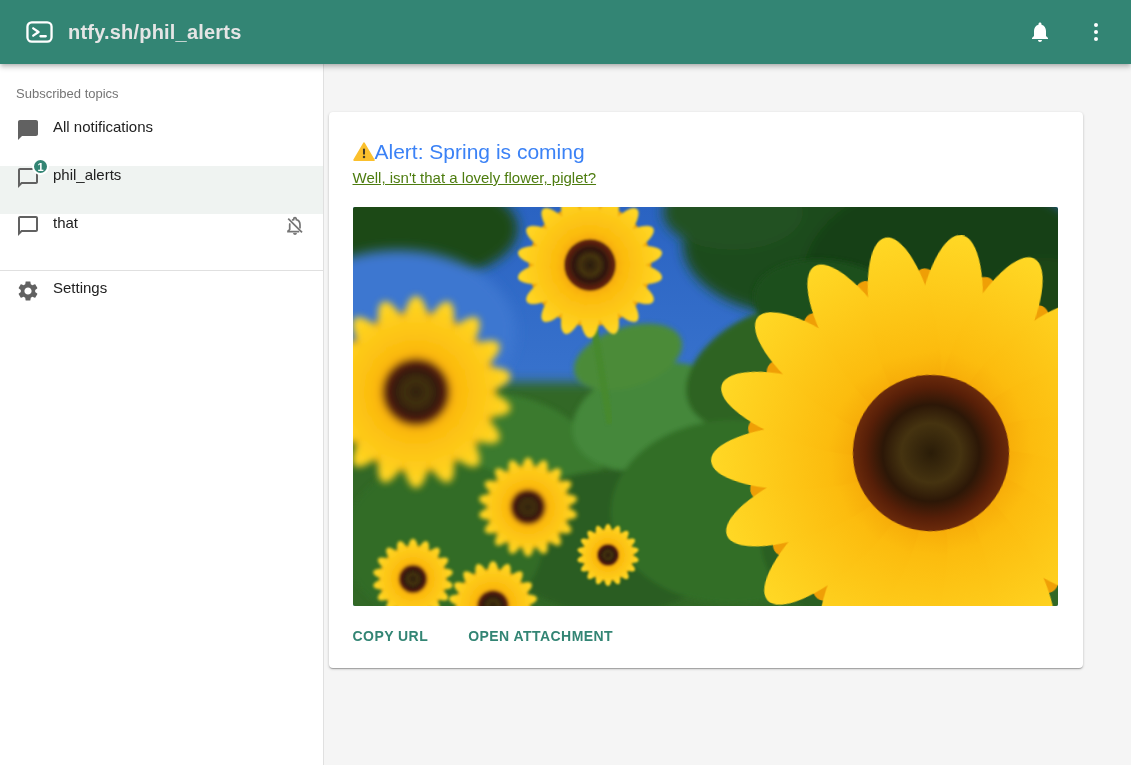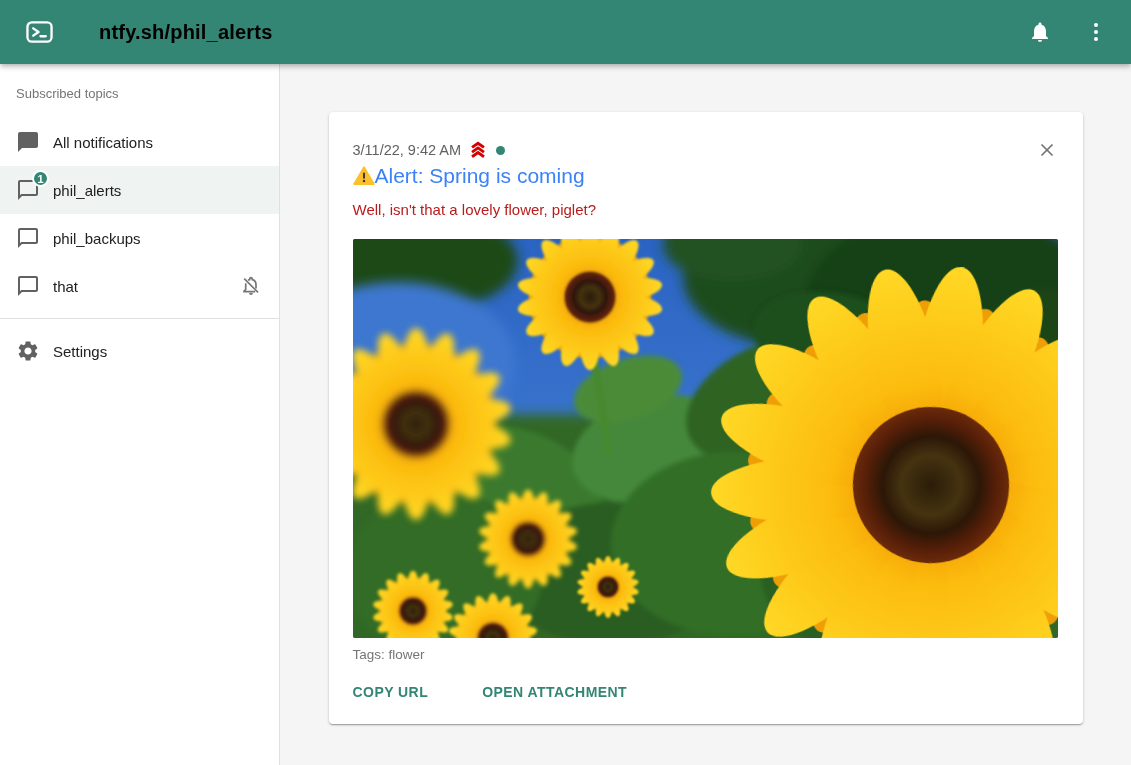--- a/index.html
+++ b/index.html
@@ -1,34 +1,34 @@
 <!DOCTYPE html>
 <html><head>
 <meta charset="utf-8">
 <style>
   * { box-sizing: border-box; margin: 0; padding: 0; }
   html,body { width:1131px; height:765px; overflow:hidden;
     font-family:"Liberation Sans", sans-serif; background:#f5f5f5; }
 
   
   .appbar { position:absolute; top:0; left:0; width:1131px; height:64px;
-    background:#338574; color:#000000; display:flex; align-items:center;
+    background:#338574; color:#e5e5e5; display:flex; align-items:center;
     padding:0 22px 0 26px; z-index:30;
-    box-shadow:0 2px 4px -1px rgba(0,0,0,.2),0 4px 5px 0 rgba(0,0,0,.14);gap:31px; }
+    box-shadow:0 2px 4px -1px rgba(0,0,0,.2),0 4px 5px 0 rgba(0,0,0,.14); }
   .appbar-logo { width:27px; height:24px; display:flex; }
   .appbar-title { font-size:20px; font-weight:700; margin-left:15px; letter-spacing:.2px; }
   .appbar-actions { margin-left:auto; display:flex; align-items:center; gap:30px; }
   .icon-btn { background:none; border:none; cursor:pointer; display:flex; align-items:center;
     justify-content:center; width:26px; height:26px; color:#fff; }
 
   
-  .sidebar { position:absolute; top:64px; left:0; width:280px; bottom:0;
+  .sidebar { position:absolute; top:64px; left:0; width:324px; bottom:0;
     background:#fff; border-right:1px solid #e0e0e0; z-index:10; }
   .section-label { padding:22px 16px 16px; color:#757575; font-size:13px; line-height:16px; }
-  .nav-item { display:flex; align-items:center; height:48px; padding:0 16px;
+  .nav-item { display:flex; height:48px; padding:0 16px;
     font-size:15px; color:#212121; cursor:pointer; background:transparent; }
   .nav-item.selected { background:#eff3f1; }
   .nav-icon { width:24px; height:24px; color:#616161; position:relative; flex:none;
     display:flex; align-items:center; justify-content:center; }
   .nav-label { margin-left:13px; white-space:nowrap; }
   .badge { position:absolute; top:-8px; right:-9px; min-width:17px; height:17px;
     border-radius:50%; background:#338574; color:#fff; font-size:11px; font-weight:700;
     display:flex; align-items:center; justify-content:center; border:2px solid #fff; }
   .row-end-icon { margin-left:auto; width:24px; height:24px; color:#757575; display:flex; }
   .divider { height:1px; background:#e0e0e0; margin:8px 0; }
@@ -41,25 +41,25 @@
     0 1px 1px rgba(0,0,0,.14),0 2px 1px -1px rgba(0,0,0,.12); }
   .card-header { display:flex; align-items:center; }
   .timestamp { font-size:14.5px; color:#616161; }
   .priority-icon { width:22px; height:22px; margin-left:6px; color:#d50000; display:flex; }
   .unread-dot { width:9px; height:9px; border-radius:50%; background:#338574; margin-left:7px; }
   .close-btn { margin-left:auto; background:none; border:none; cursor:pointer;
     width:24px; height:24px; color:#757575; display:flex; align-items:center; justify-content:center; }
   .card-title { display:flex; align-items:center; margin-top:0;
     font-size:21px; line-height:28px; font-weight:400; color:#3b82f6; }
   .warn-icon { width:22px; height:22px; flex:none; display:flex; }
-  .card-body { margin-top:10px; font-size:15px; color:#b91c1c; line-height:20px; }
+  .card-body { margin-top:2px; font-size:15px; color:#4d7c0f; line-height:20px;text-decoration:underline; }
   .attachment-image { margin-top:19px; width:705px; height:399px; border-radius:2px;
     overflow:hidden; line-height:0; cursor:pointer; }
   .tags-line { margin-top:9px; font-size:13.5px; color:#757575; }
-  .card-actions { margin-top:14px; display:flex; gap:14px; }
+  .card-actions { margin-top:14px; display:flex; }
   .text-btn { background:none; border:none; cursor:pointer; color:#338574;
     font-family:"Liberation Sans", sans-serif; font-size:14px; font-weight:700;
     letter-spacing:.45px; padding:8px; border-radius:4px;margin-left:24px; }
   .text-btn:first-child { margin-left:-8px; }
 </style>
 </head>
 <body>
 
 <header class="appbar">
   <span class="appbar-logo">
@@ -101,28 +101,20 @@
   <div class="nav-item selected">
     <span class="nav-icon">
       <svg viewBox="0 0 24 24" width="24" height="24" fill="currentColor">
           <path d="M20 2H4c-1.1 0-1.99.9-1.99 2L2 22l4-4h14c1.1 0 2-.9 2-2V4c0-1.1-.9-2-2-2zm0 14H5.17L4 17.17V4h16v12z"></path>
         </svg>
       <span class="badge">1</span>
     </span>
     <span class="nav-label">phil_alerts</span>
   </div>
 
-  <div class="nav-item">
-    <span class="nav-icon">
-      <svg viewBox="0 0 24 24" width="24" height="24" fill="currentColor">
-          <path d="M20 2H4c-1.1 0-1.99.9-1.99 2L2 22l4-4h14c1.1 0 2-.9 2-2V4c0-1.1-.9-2-2-2zm0 14H5.17L4 17.17V4h16v12z"></path>
-        </svg>
-    </span>
-    <span class="nav-label">phil_backups</span>
-  </div>
 
   <div class="nav-item">
     <span class="nav-icon">
       <svg viewBox="0 0 24 24" width="24" height="24" fill="currentColor">
           <path d="M20 2H4c-1.1 0-1.99.9-1.99 2L2 22l4-4h14c1.1 0 2-.9 2-2V4c0-1.1-.9-2-2-2zm0 14H5.17L4 17.17V4h16v12z"></path>
         </svg>
     </span>
     <span class="nav-label">that</span>
     <span class="row-end-icon">
       <svg viewBox="0 0 24 24" width="24" height="24" fill="none" stroke="currentColor" stroke-width="1.7">
@@ -144,37 +136,20 @@
     </span>
     <span class="nav-label">Settings</span>
   </div>
 
 
 </nav>
 
 <main class="main">
   <section class="card">
 
-    <div class="card-header">
-      <span class="timestamp">3/11/22, 9:42 AM</span>
-      <span class="priority-icon">
-        <svg viewBox="0 0 24 24" width="22" height="22" fill="none" stroke="currentColor" stroke-width="3.1" stroke-linejoin="miter">
-            <path d="M5.5 9.2 L12 4.6 L18.5 9.2"></path>
-            <path d="M5.5 14.3 L12 9.7 L18.5 14.3"></path>
-            <path d="M5.5 19.4 L12 14.8 L18.5 19.4"></path>
-          </svg>
-      </span>
-      <span class="unread-dot"></span>
-      <button class="close-btn" title="Delete notification">
-        <svg viewBox="0 0 24 24" width="22" height="22" fill="none" stroke="currentColor" stroke-width="1.9">
-            <line x1="6" y1="6" x2="18" y2="18"></line>
-            <line x1="18" y1="6" x2="6" y2="18"></line>
-          </svg>
-      </button>
-    </div>
 
     <h2 class="card-title">
       <span class="warn-icon">
         <svg viewBox="0 0 24 24" width="22" height="22">
             <path d="M12 2.6 L22.6 20.8 H1.4 Z" fill="#fbc02d" stroke="#fbc02d" stroke-width="2.2" stroke-linejoin="round"></path>
             <rect x="10.9" y="8.3" width="2.2" height="6.6" rx="1.1" fill="#413a2a"></rect>
             <circle cx="12" cy="17.4" r="1.35" fill="#413a2a"></circle>
           </svg>
       </span>
       <span>Alert: Spring is coming</span>
@@ -294,21 +269,20 @@
         <use href="#flower" transform="translate(255,348) scale(0.5)" filter="url(#b2)"></use>
         <use href="#flower" transform="translate(710,330) scale(0.8)" filter="url(#b2)"></use>
         <use href="#flower" transform="translate(660,398) scale(0.55)" filter="url(#b2)"></use>
         <use href="#flower" transform="translate(237,58) scale(1.18)" filter="url(#b1)"></use>
 
         <ellipse cx="500" cy="232" rx="86" ry="44" fill="#3f8031" transform="rotate(-40 500 232)" filter="url(#b1)"></ellipse>
         <use href="#flower" transform="translate(578,246) rotate(8) scale(3.55)"></use>
       </svg>
     </div>
 
-    <div class="tags-line">Tags: flower</div>
 
     <div class="card-actions">
       <button class="text-btn">COPY URL</button>
       <button class="text-btn">OPEN ATTACHMENT</button>
     </div>
 
   </section>
 </main>
 
 </body></html>

